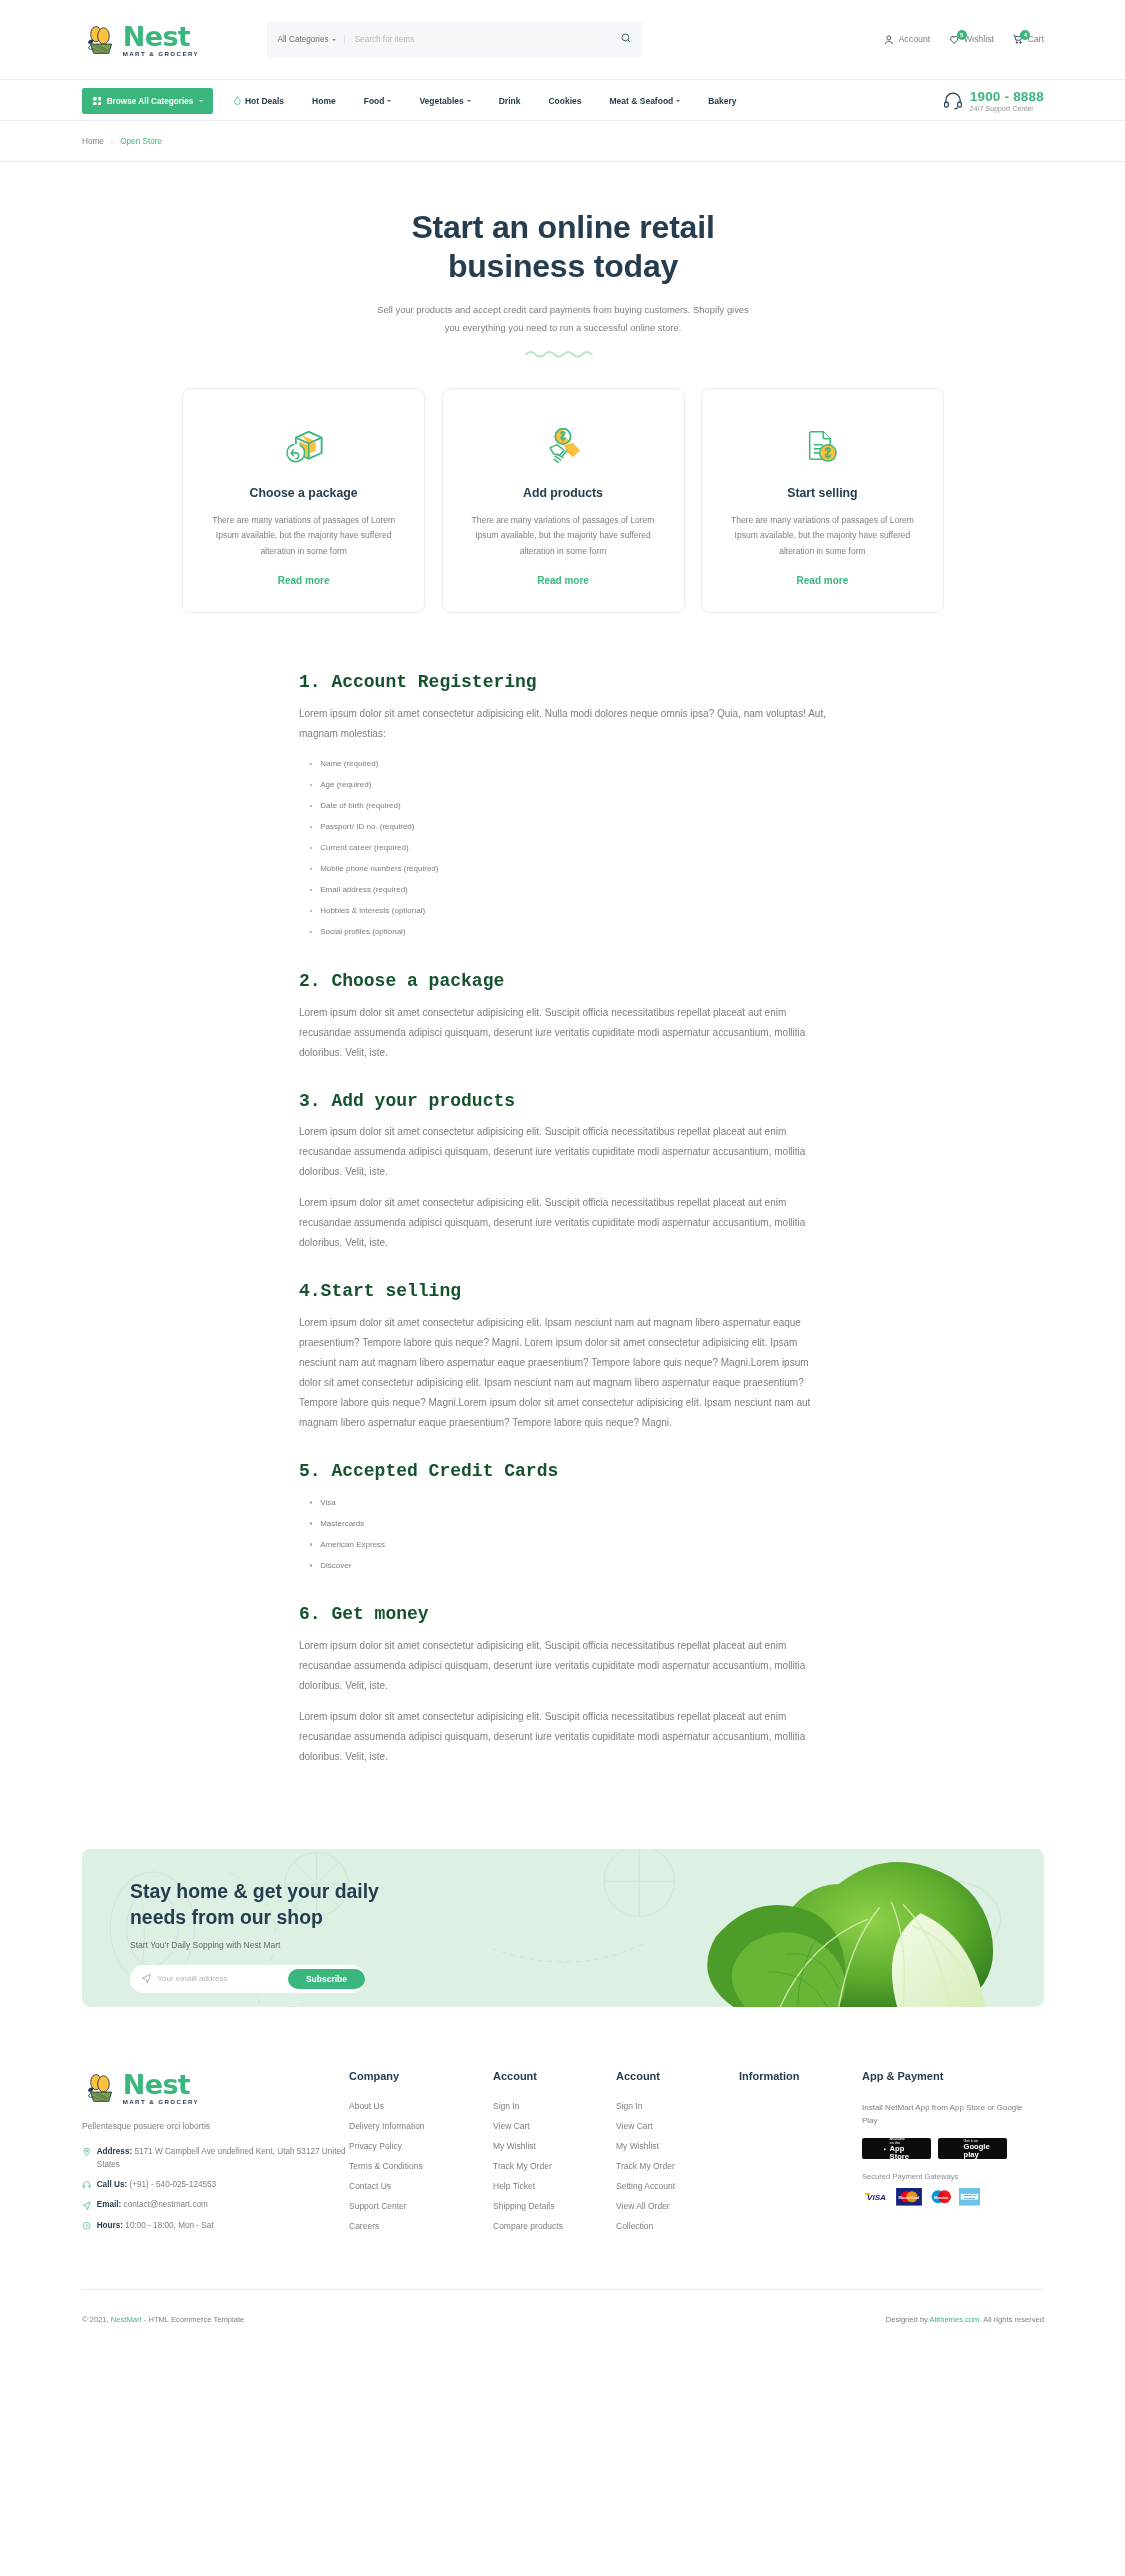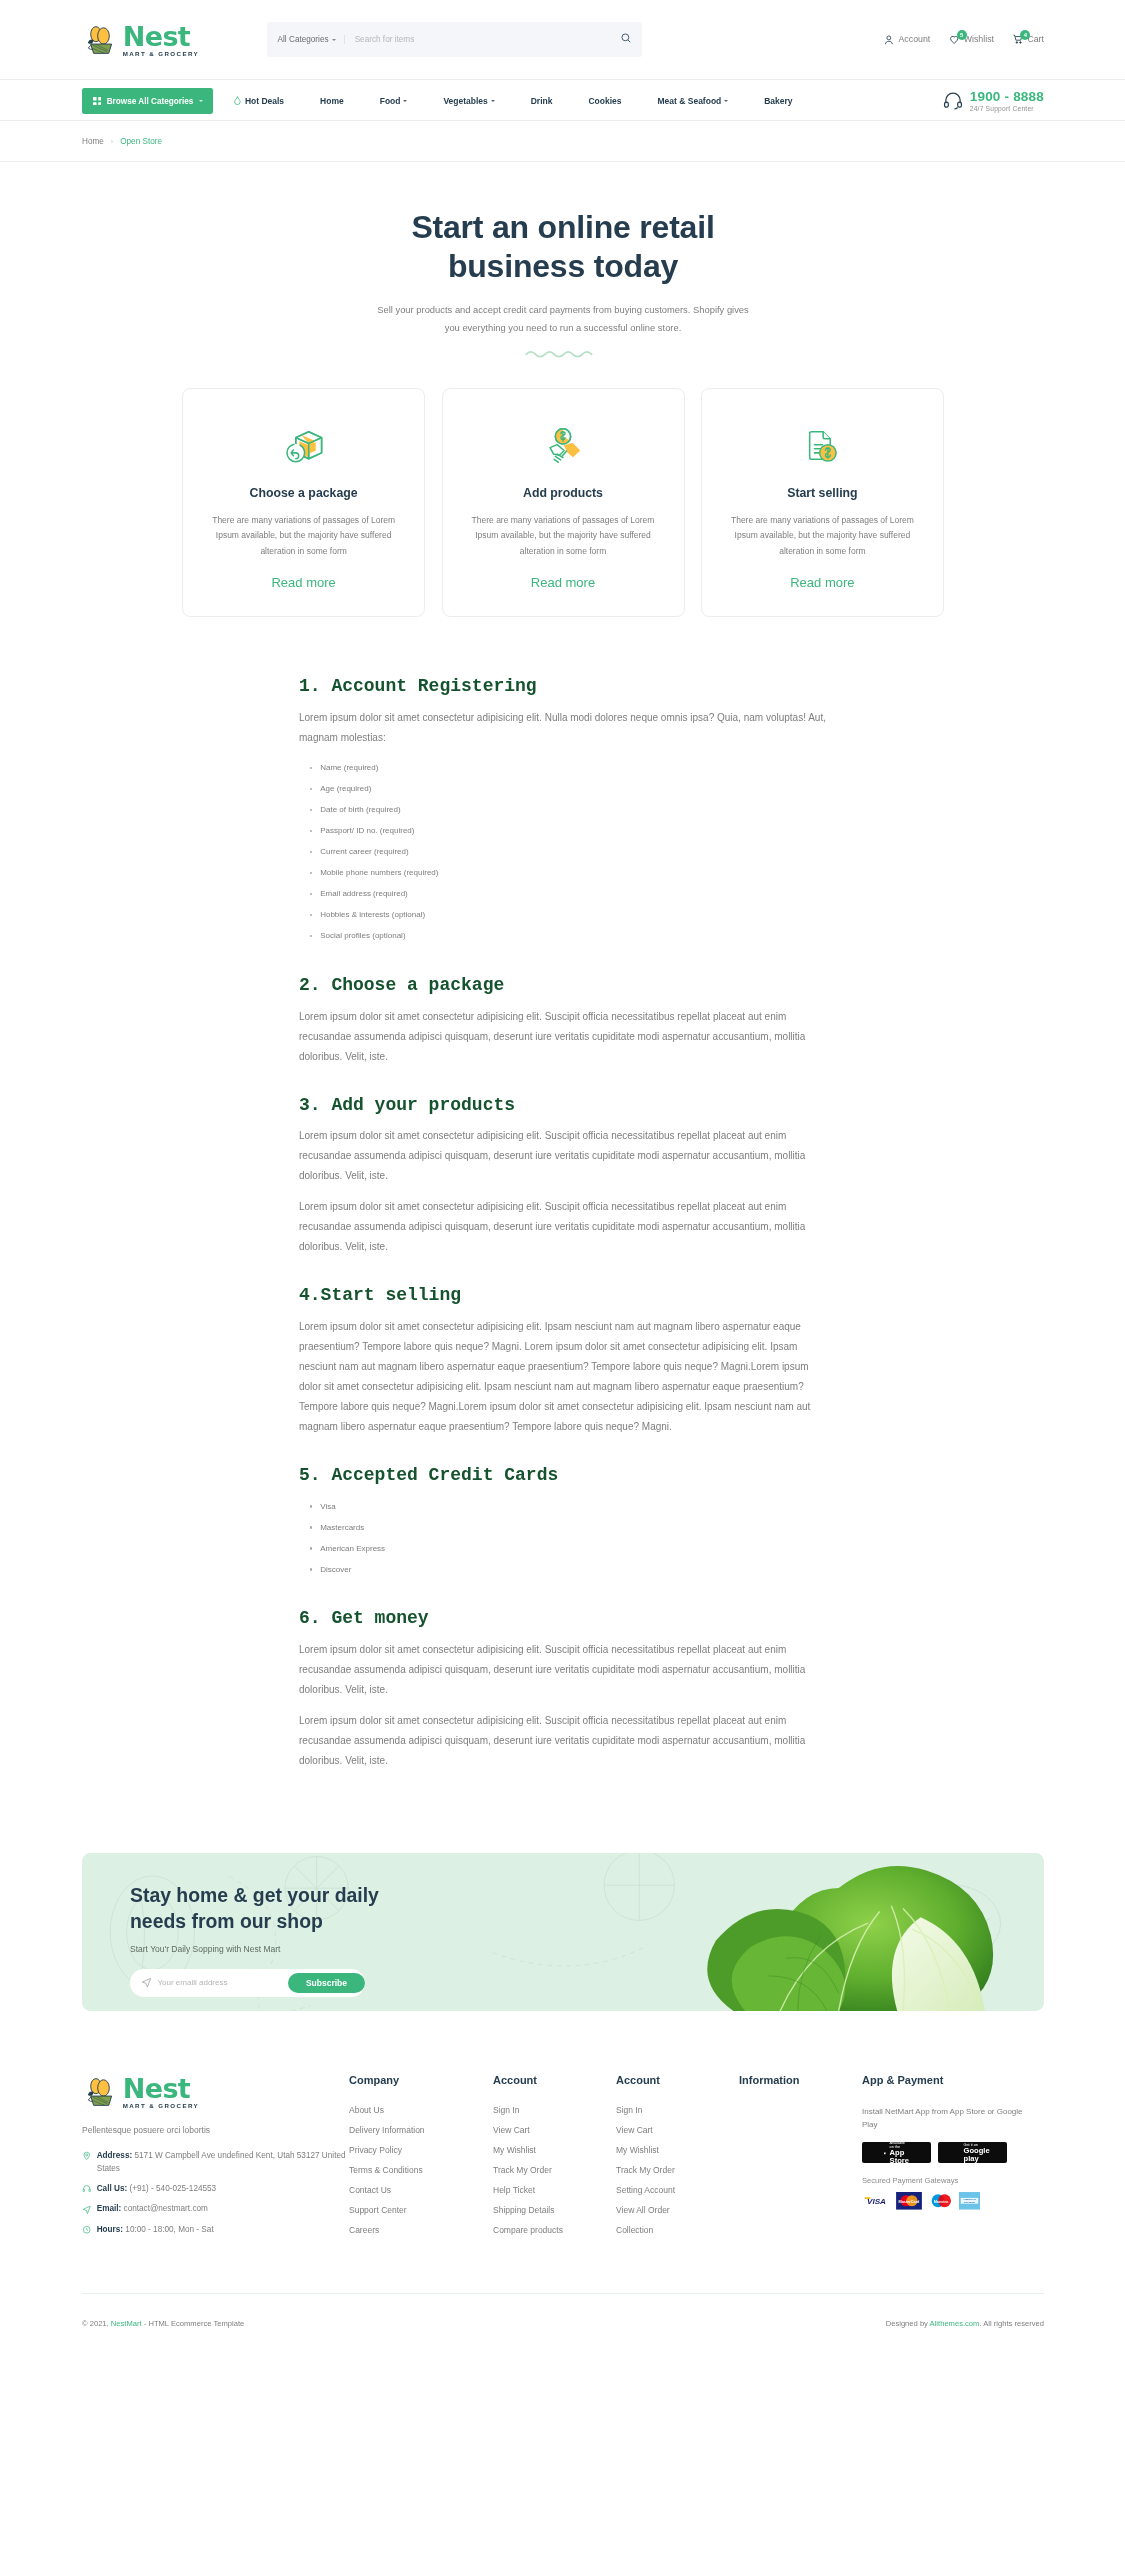--- a/index.html
+++ b/index.html
@@ -59,21 +59,21 @@
   }
 
   
   .navbar { border-top: 0.6px solid #ececec; border-bottom: 0.6px solid #ececec; height: 42px; }
   .nav-inner { width: 962px; margin: 0 auto; height: 42px; display: flex; align-items: center; }
   .browse-btn {
     background: #3BB77E; color: #fff; height: 26px; border-radius: 2.3px;
     display: flex; align-items: center; gap: 5.3px; padding: 0 10.6px;
     font-size: 8.2px; font-weight: bold; cursor: pointer; white-space: nowrap;
   }
-  .nav-links { display: flex; align-items: center; gap: 36px; margin-left: 20px; }
+  .nav-links { display: flex; align-items: center; gap: 28px; margin-left: 20px; }
   .nav-link {
     font-size: 8.5px; color: #253D4E; font-weight: bold;
     display: flex; align-items: center; gap: 2.9px; cursor: pointer; white-space: nowrap;
   }
   .nav-link.hot { color: #253D4E; }
   .caret { display:inline-block; width:0;height:0;border-left:2.1px solid transparent;border-right:2.1px solid transparent;border-top:2.3px solid currentColor; opacity:.8;}
   .support { margin-left: auto; display: flex; align-items: center; gap: 6.5px; }
   .support-num { font-size: 13.5px; font-weight: bold; color: #3BB77E; line-height: 1.1; letter-spacing: 0.2px;}
   .support-sub { font-size: 6.7px; color: #8f8f8f; letter-spacing: 0.2px; }
 
@@ -98,21 +98,21 @@
 
   
   .cards { display: flex; gap: 16.4px; justify-content: center; margin-top: 28px; }
   .card {
     width: 243px; border: 0.6px solid #ececec; border-radius: 8.2px;
     padding: 23.5px 27px 26px; text-align: center; background: #fff;
   }
   .card-icon { height: 70px; display: flex; align-items: center; justify-content: center; }
   .card h3 { font-size: 12.3px; color: #253D4E; font-weight: bold; margin-top: 3.5px; }
   .card p { margin-top: 13px; font-size: 8.5px; line-height: 1.85; color: #7E7E7E; }
-  .card a.read { display: inline-block; margin-top: 15.2px; font-size: 13px; color: #3BB77E; text-decoration: none; cursor: pointer; }
+  .card a.read { display: inline-block; margin-top: 15.2px; font-size: 10px; color: #3BB77E; text-decoration: none; cursor: pointer; font-weight: bold; }
 
   
   .article { width: 528px; margin: 59px auto 0; }
   .article h2 {
     font-size: 18px; color: #14532d; font-weight: bold; margin-top: 28px; margin-bottom: 11.7px; font-family: Liberation Mono, monospace;
   }
   .article h2:first-child { margin-top: 0; }
   .article p { font-size: 10px; line-height: 2.0; color: #7E7E7E; margin-bottom: 10.6px; }
   .article ul { list-style: none; margin: 4.7px 0 4.7px 10.6px; }
   .article li {

